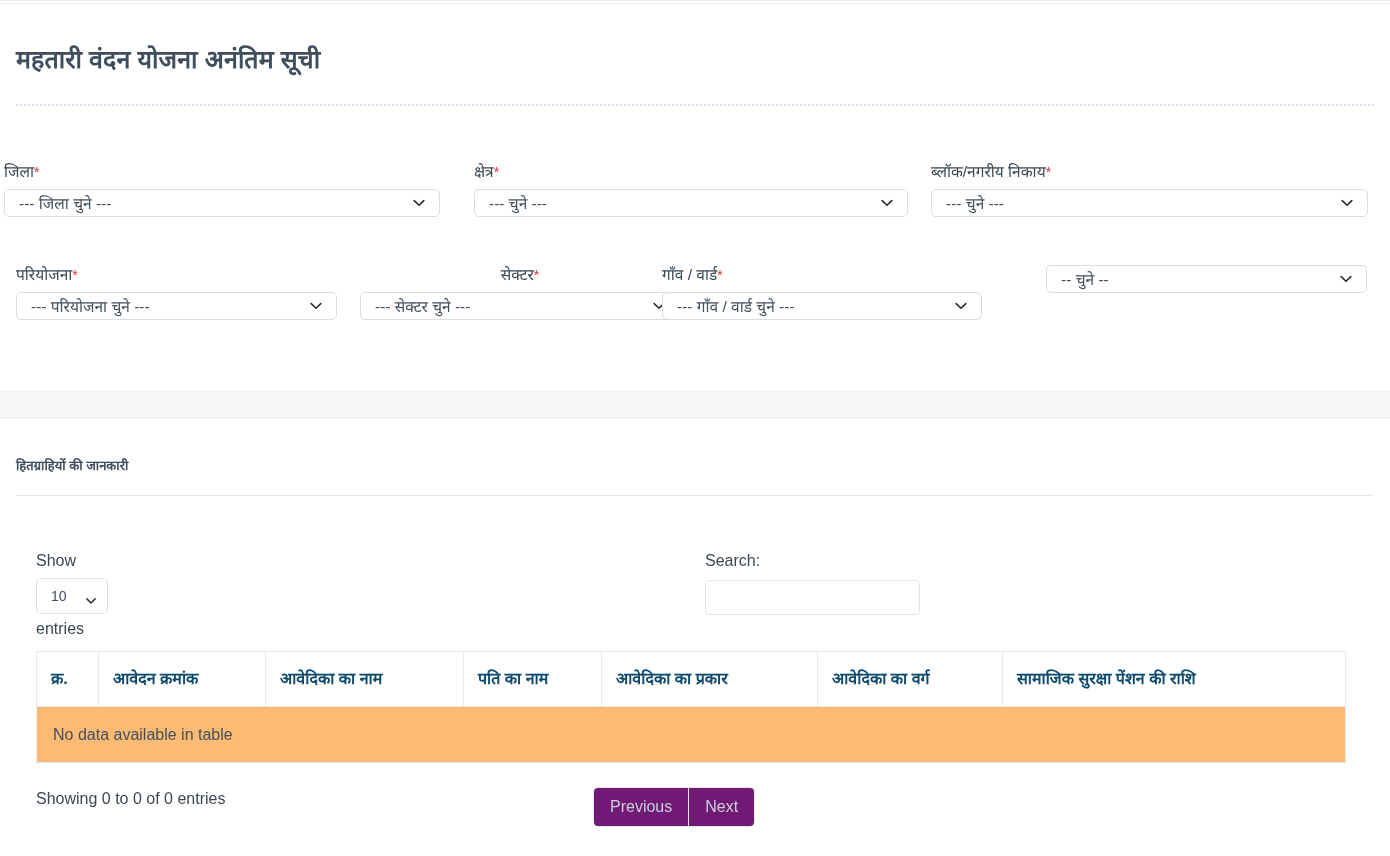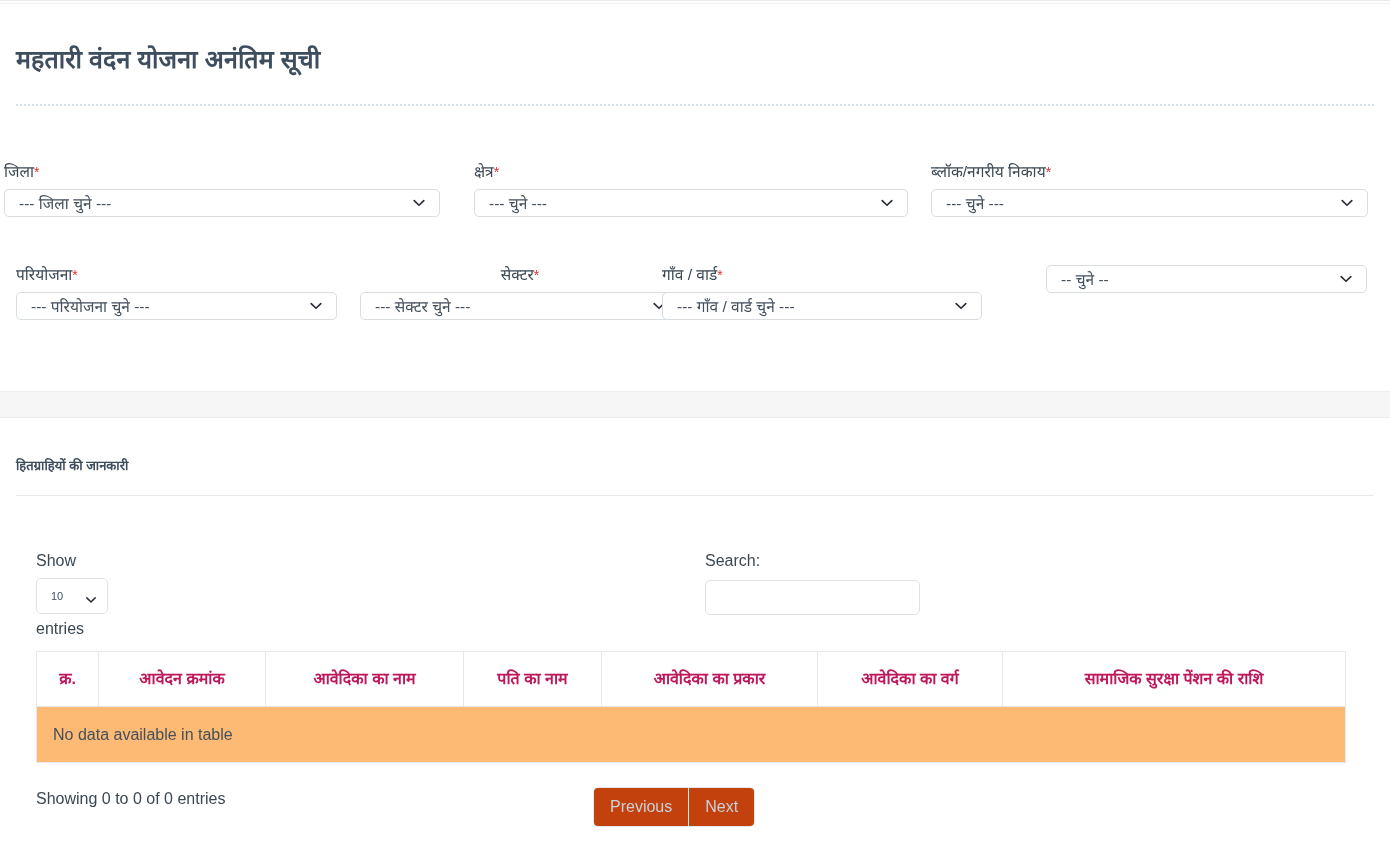--- a/index.html
+++ b/index.html
@@ -136,21 +136,21 @@
     position: relative;
     display: inline-flex;
     align-items: center;
     margin: 5px 0 3px 0;
     height: 36px;
     min-width: 72px;
     padding: 0 30px 0 14px;
     border: 1px solid #dfe3e8;
     border-radius: 5px;
     background: #fff;
-    font-size: 11px;
+    font-size: 14px;
     color: #44505c;
   }
   .length-select .chev {
     position: absolute; right: 10px; top: 50%;
     transform: translateY(-50%);
     width: 12px; height: 12px;
   }
 
   
   .search-control {
@@ -182,25 +182,25 @@
     width: 1309px;
     border-collapse: collapse;
     table-layout: fixed;
     background: #fff;
   }
   .data-table th {
     border: 1px solid #e6e8ea;
     border-top: 1px solid #e6e8ea;
     height: 55px;
     padding: 6px 14px;
-    text-align: center;
+    text-align: left;
     vertical-align: middle;
     font-size: 16px;
     font-weight: 700;
-    color: #be185d;
+    color: #0c4a6e;
     background: #ffffff;
     line-height: 20px;
     white-space: nowrap;
   }
   .data-table td.empty-cell {
     border: 1px solid #e6e8ea;
     height: 56px;
     padding: 6px 16px;
     font-size: 16px;
     color: #44505c;
@@ -226,21 +226,21 @@
     overflow: hidden;
     background: #fff;
   }
   .page-btn {
     padding: 0 16px;
     height: 38px;
     display: flex;
     align-items: center;
     font-size: 16px;
     color: #c9d1da;
-    background: #c2410c;
+    background: #701a75;
     user-select: none;
   }
   .page-btn + .page-btn { border-left: 1px solid #e4e8ed; }
 </style>
 </head>
 <body>
 
 <div class="page">
 
   <div class="top-strip"></div>

